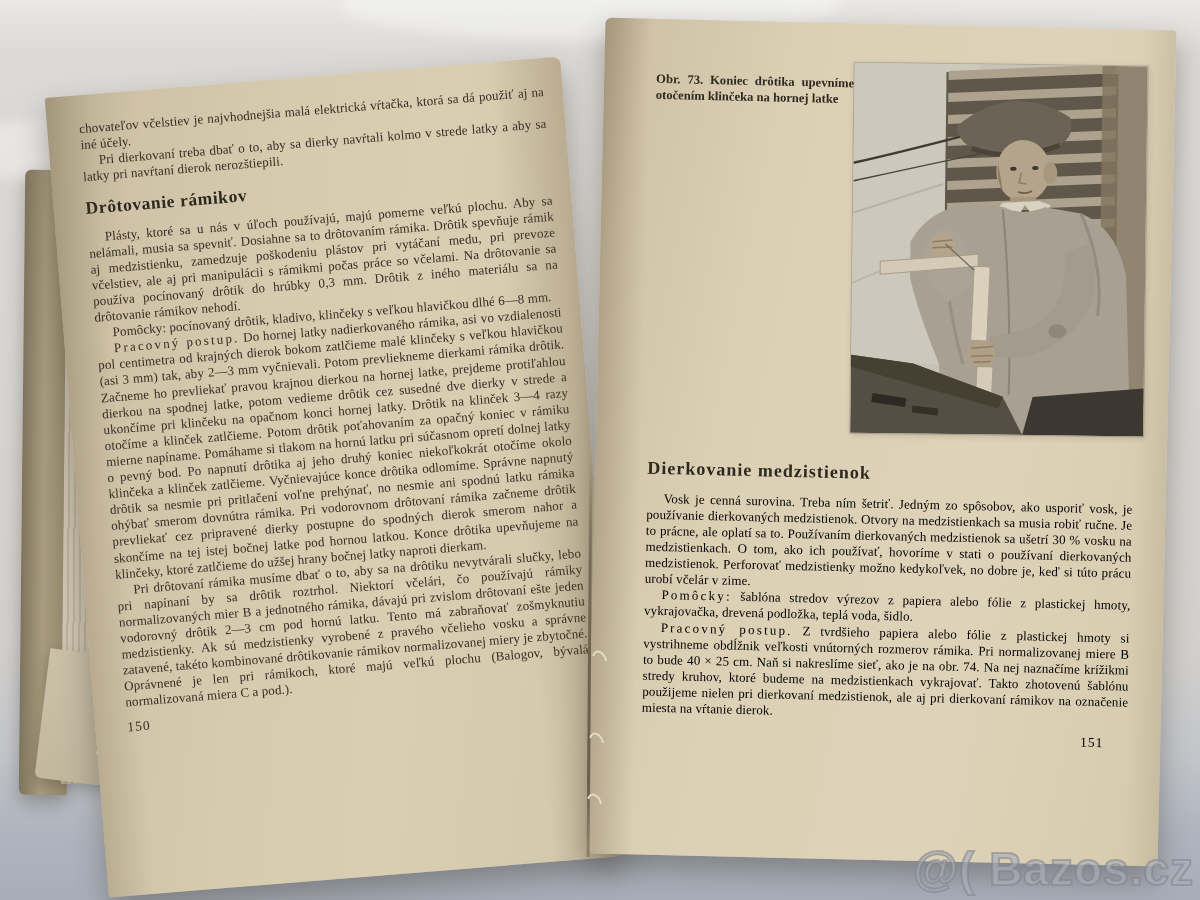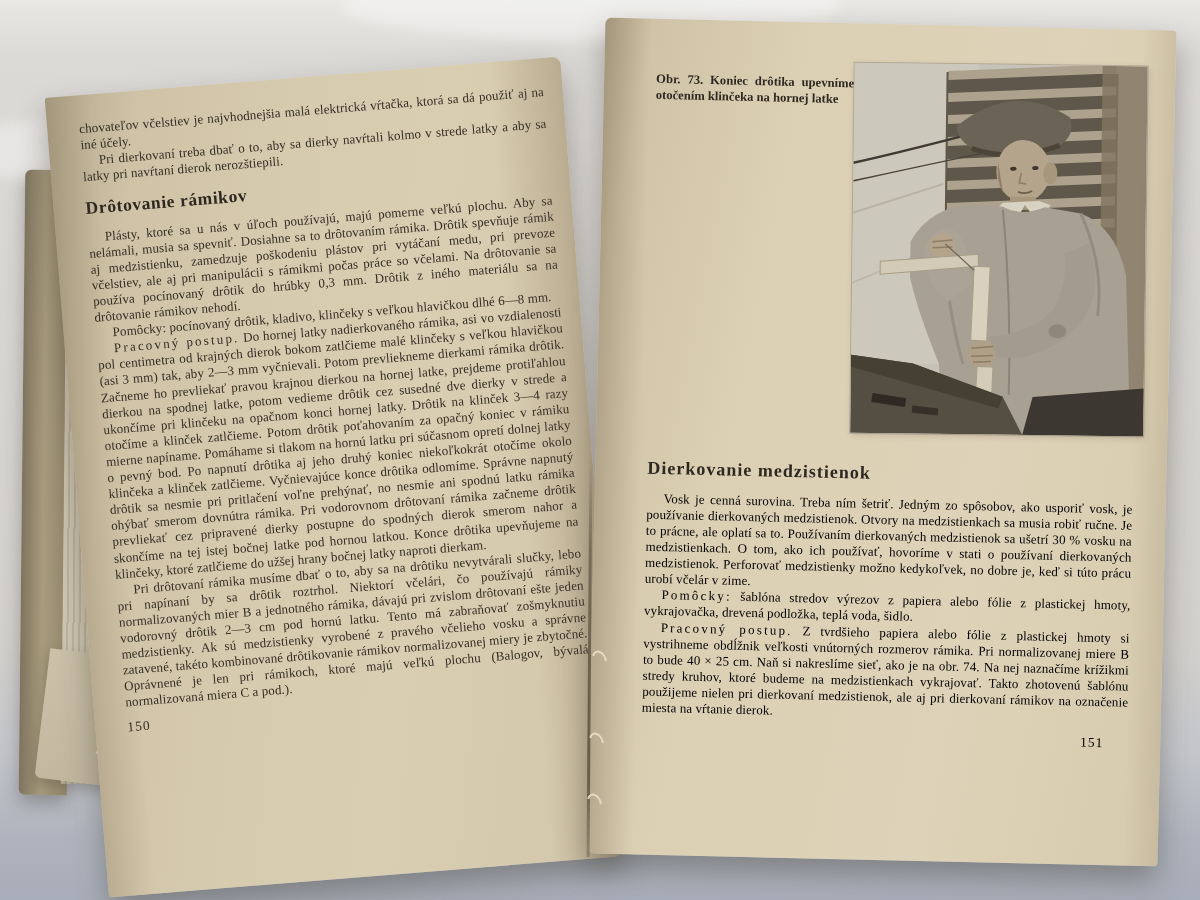--- a/index.html
+++ b/index.html
@@ -224,13 +224,14 @@
         </div>
       <div class="pagenum pagenum-right">151</div>
     </div>
   </div>
 
   <div class="gutter-line"></div>
   <span class="stitch" style="left:593px;top:650px;"></span>
   <span class="stitch" style="left:590px;top:732px;"></span>
   <span class="stitch" style="left:588px;top:793px;"></span>
 
+  <div class="watermark">@( Bazos.cz</div>
 </div>
 
 </body></html>

